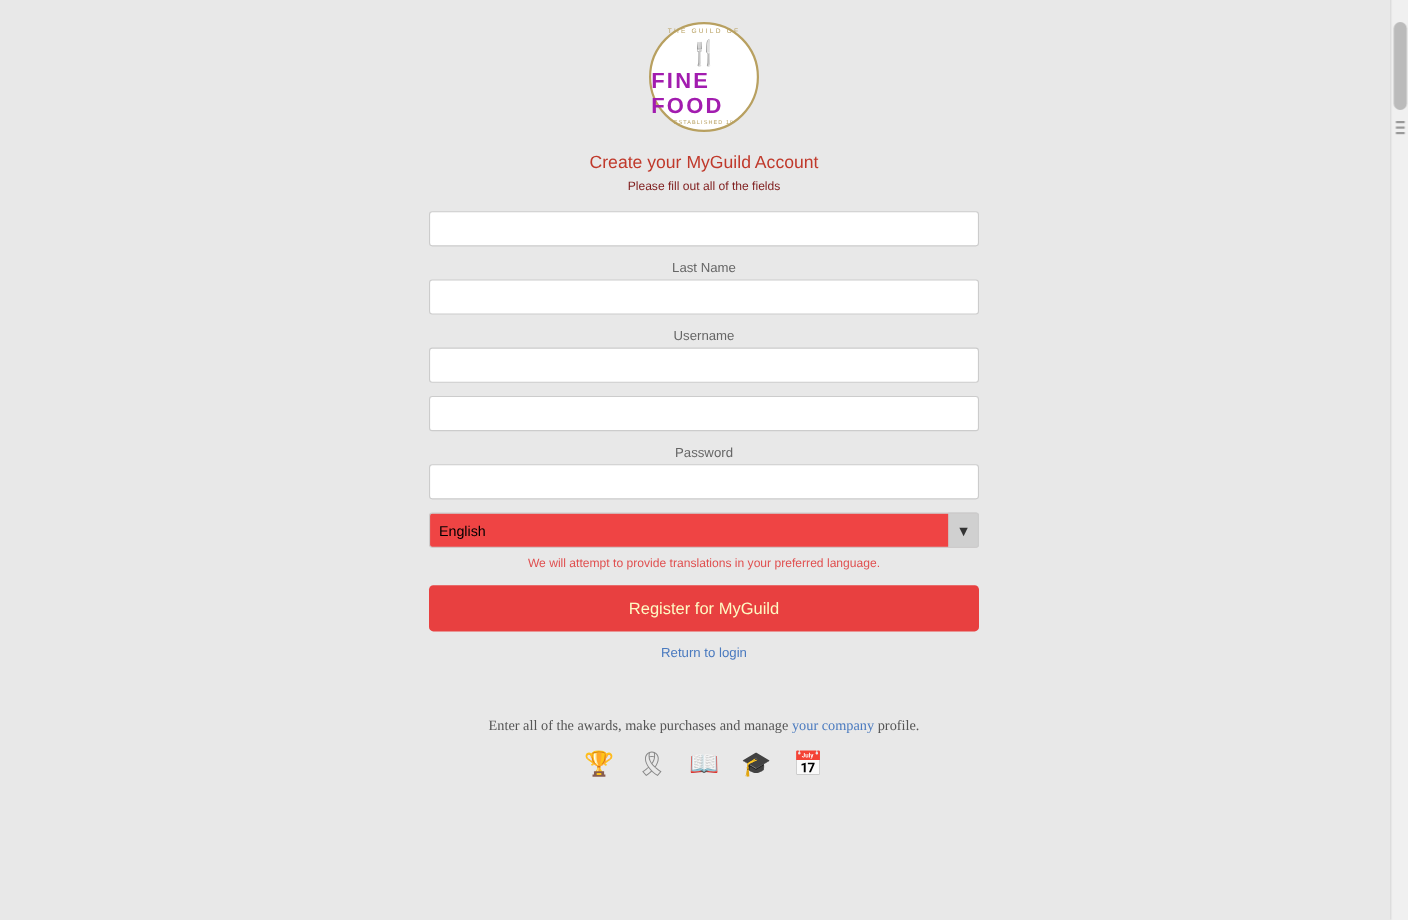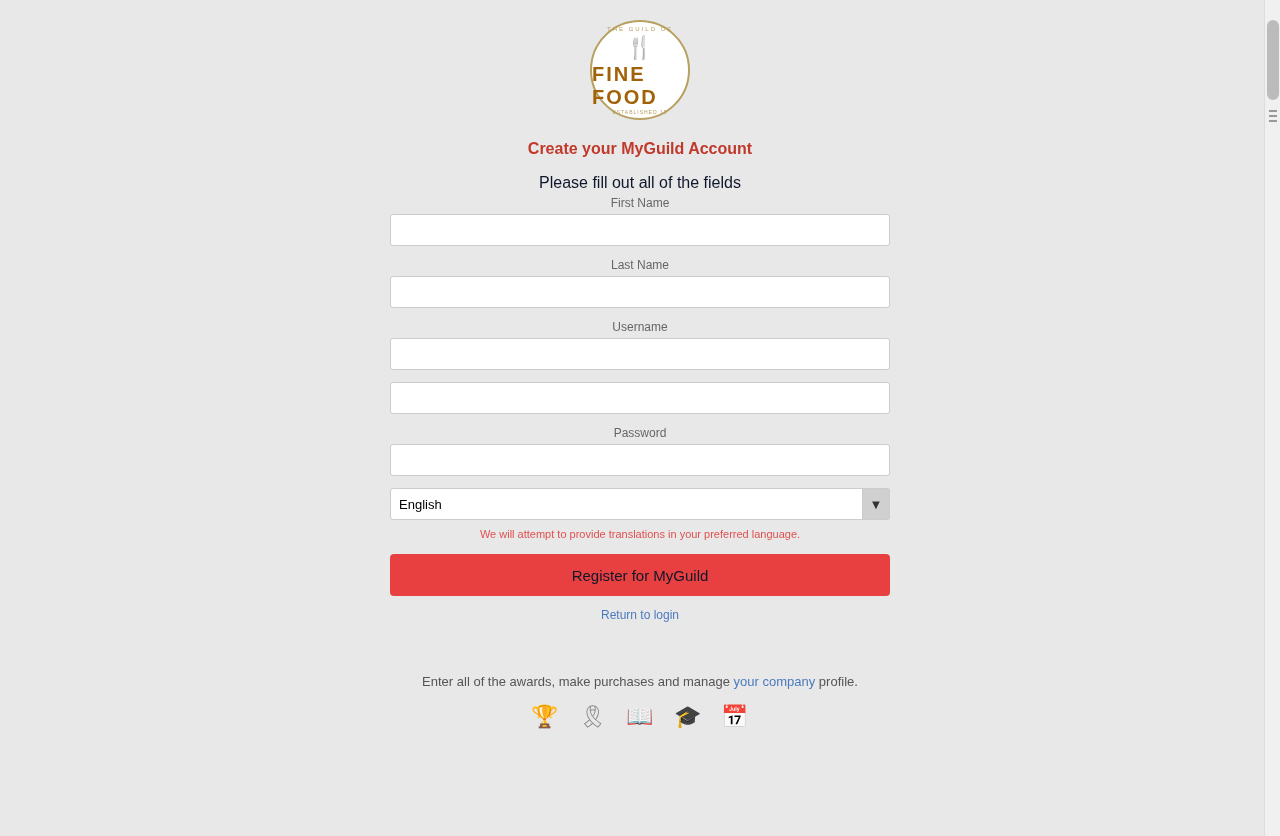--- a/index.html
+++ b/index.html
@@ -51,21 +51,21 @@
       font-size: 6px;
       letter-spacing: 2px;
       color: #b8a060;
       text-transform: uppercase;
       margin-bottom: 1px;
     }
 
     .logo-fine {
       font-size: 20px;
       font-weight: bold;
-      color: #a16207;
+      color: #a21caf;
       letter-spacing: 2px;
     }
 
     .logo-fork {
       font-size: 22px;
       color: #c8aa70;
       margin: 2px 0;
     }
 
     .logo-established {
@@ -76,35 +76,35 @@
 
     .form-container {
       width: 500px;
       display: flex;
       flex-direction: column;
       align-items: center;
     }
 
     .page-title {
       font-size: 16px;
-      font-weight: bold;
+      font-weight: normal;
       color: #333;
       text-align: left;
-      margin-bottom: 16px;
+      margin-bottom: 6px;
     }
 
     .page-title span {
       color: #c0392b;
     }
 
     .subtitle {
-      font-size: 16px;
-      color: #0f172a;
+      font-size: 11px;
+      color: #7f1d1d;
       text-align: center;
-      margin-bottom: 4px;
+      margin-bottom: 16px;
     }
 
     .field-group {
       width: 100%;
       margin-bottom: 12px;
     }
 
     .field-label {
       display: block;
       text-align: center;
@@ -132,21 +132,21 @@
     .language-select-wrapper {
       position: relative;
       width: 100%;
     }
 
     .language-select {
       width: 100%;
       height: 32px;
       border: 1px solid #ccc;
       border-radius: 3px;
-      background: #ffffff;
+      background: #ef4444;
       padding: 4px 8px;
       font-size: 13px;
       appearance: none;
       outline: none;
       cursor: pointer;
     }
 
     .select-arrow {
       position: absolute;
       right: 0;
@@ -167,41 +167,42 @@
       color: #e05050;
       text-align: center;
       margin-top: 4px;
       margin-bottom: 14px;
     }
 
     .register-button {
       width: 100%;
       height: 42px;
       background: #e84040;
-      color: #0f172a;
+      color: #fef9c3;
       border: none;
       border-radius: 4px;
       font-size: 15px;
       cursor: pointer;
       margin-bottom: 12px;
     }
 
     .return-login {
       font-size: 12px;
       color: #4a7abf;
       text-decoration: none;
       cursor: pointer;
     }
 
     .bottom-section {
       margin-top: 50px;
       display: flex;
       flex-direction: column;
       align-items: center;
       width: 500px;
+      font-family: Liberation Serif, serif;
     }
 
     .bottom-text {
       font-size: 13px;
       color: #555;
       text-align: center;
       margin-bottom: 12px;
       line-height: 1.5;
     }
 
@@ -270,21 +271,20 @@
   </div>
 
   <div class="form-container">
 
     <div class="page-title">
       <span>Create your </span><span style="color:#c0392b;">MyGuild</span><span> Account</span>
     </div>
     <div class="subtitle">Please fill out all of the fields</div>
 
     <div class="field-group">
-      <label class="field-label">First Name</label>
       <input class="field-input" type="text" style="">
     </div>
 
     <div class="field-group">
       <label class="field-label">Last Name</label>
       <input class="field-input" type="text" style="">
     </div>
 
     <div class="field-group">
       <label class="field-label">Username</label>

